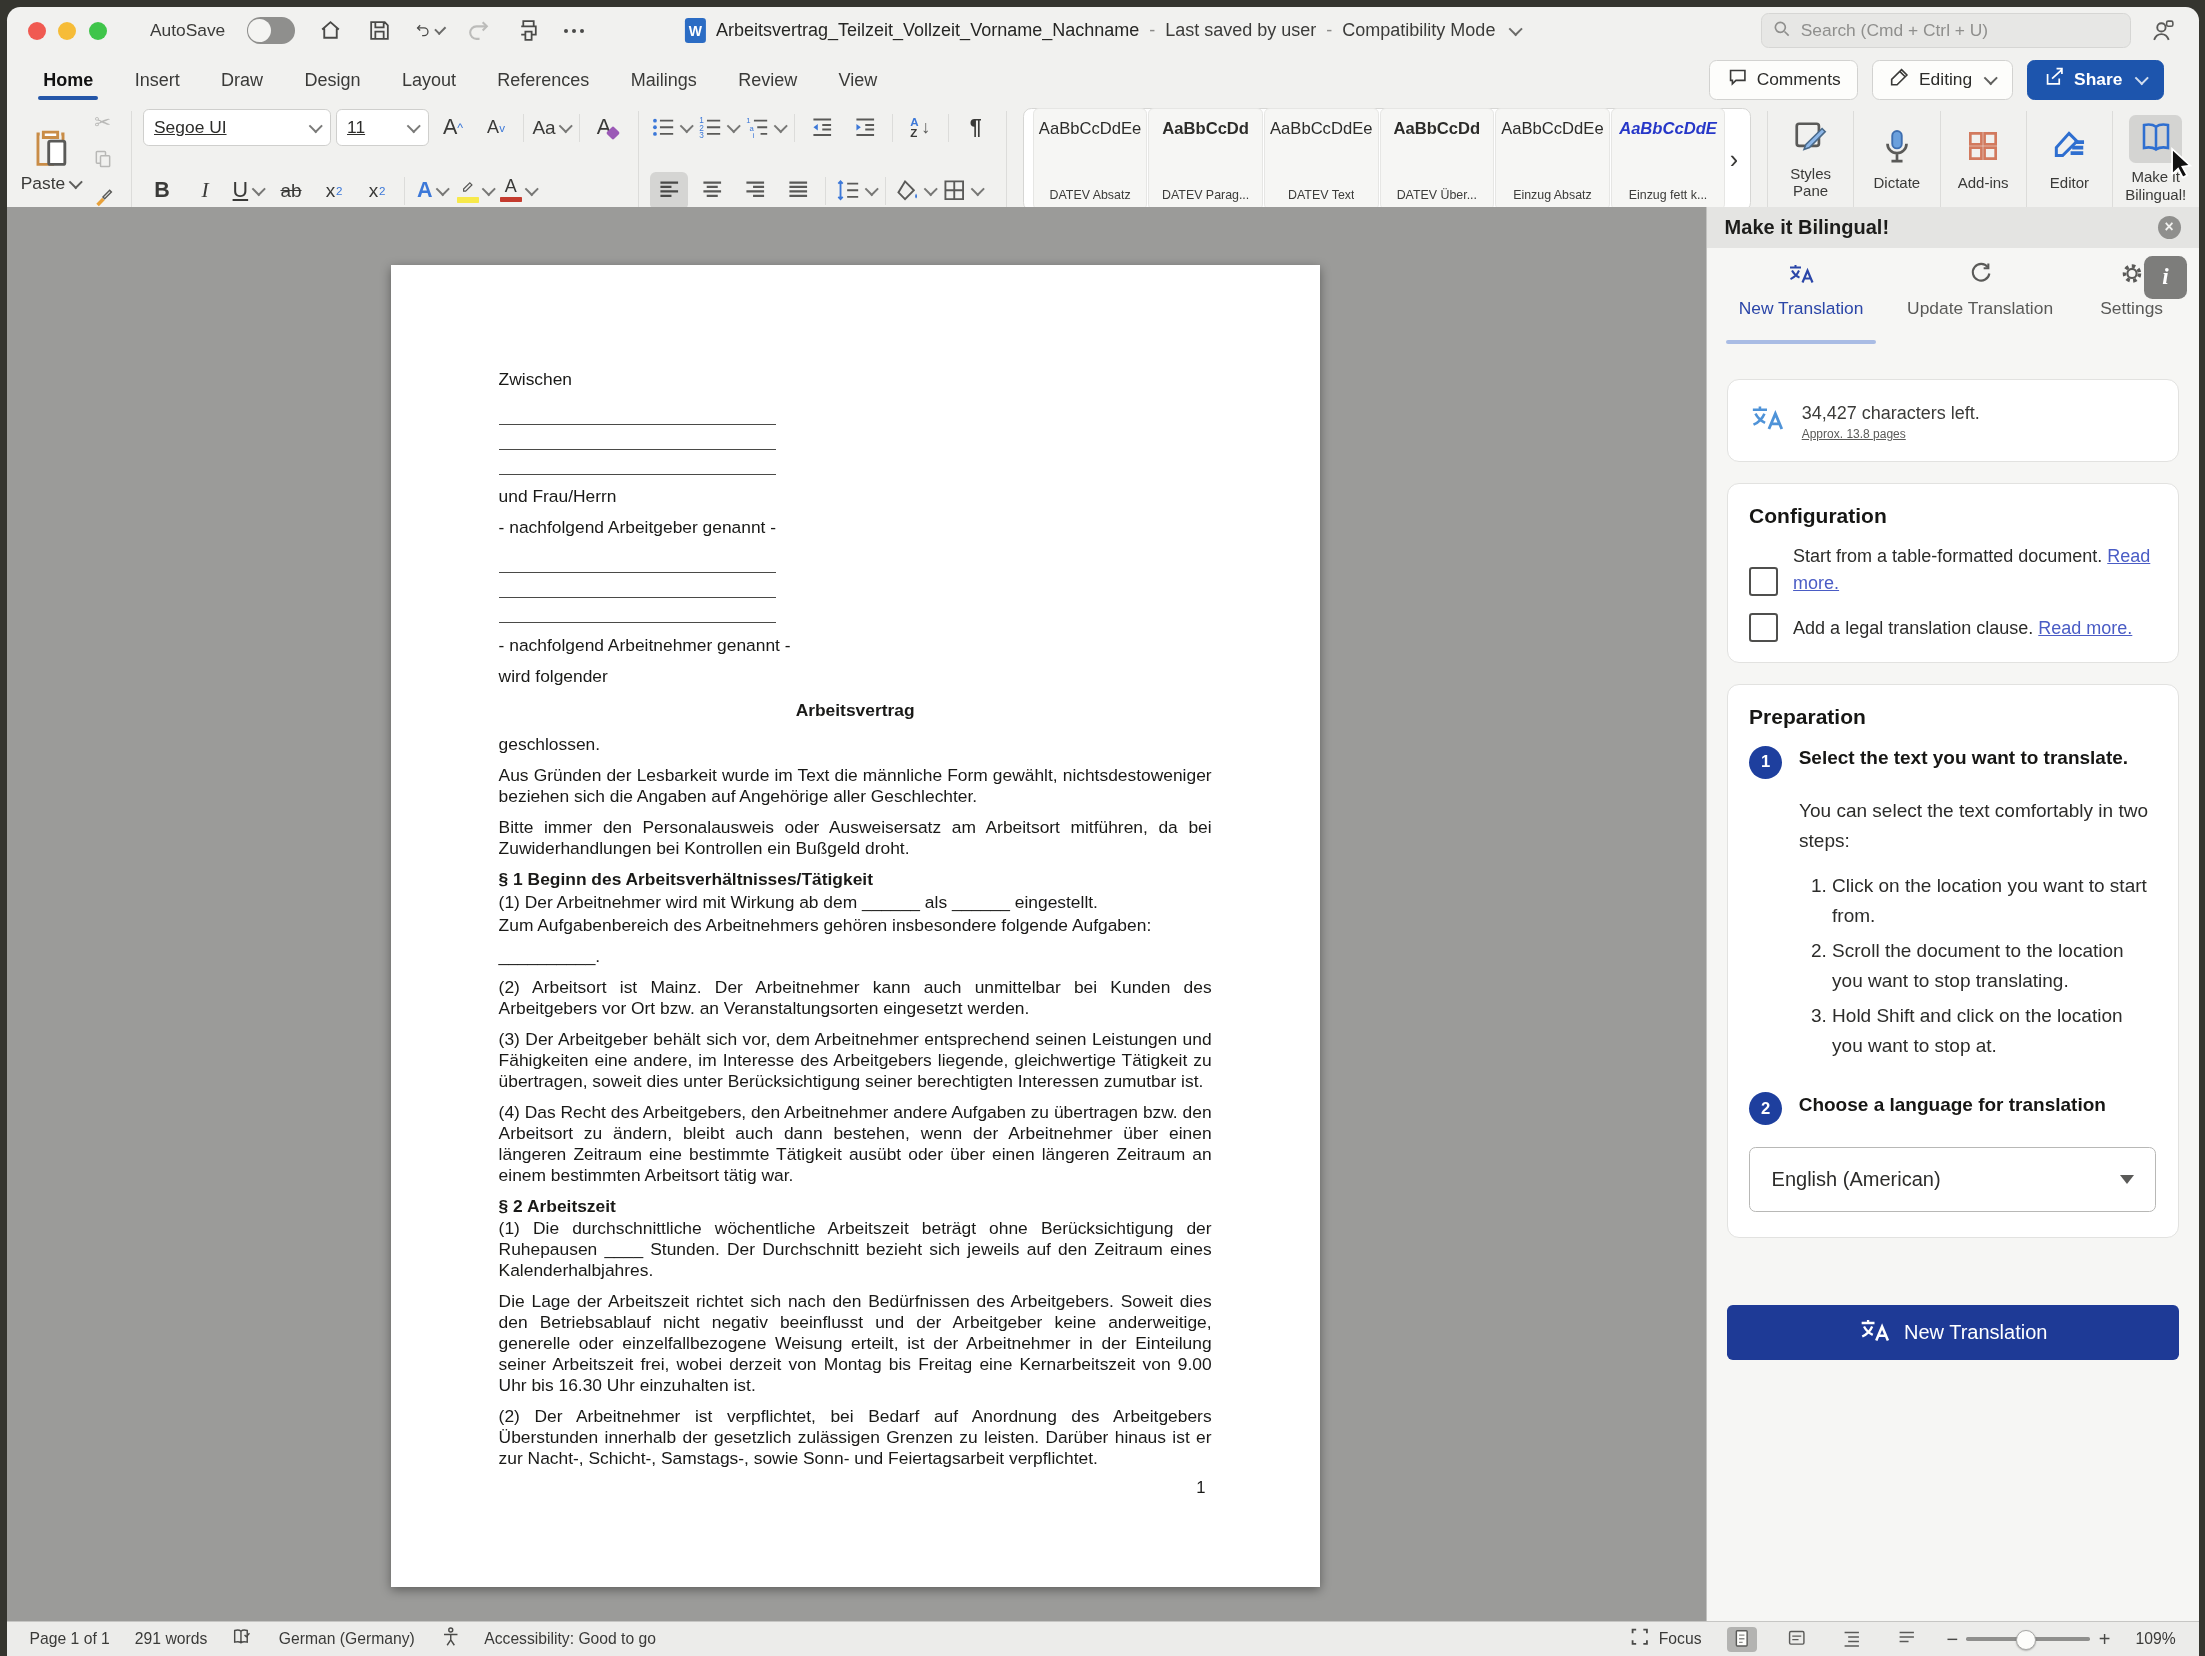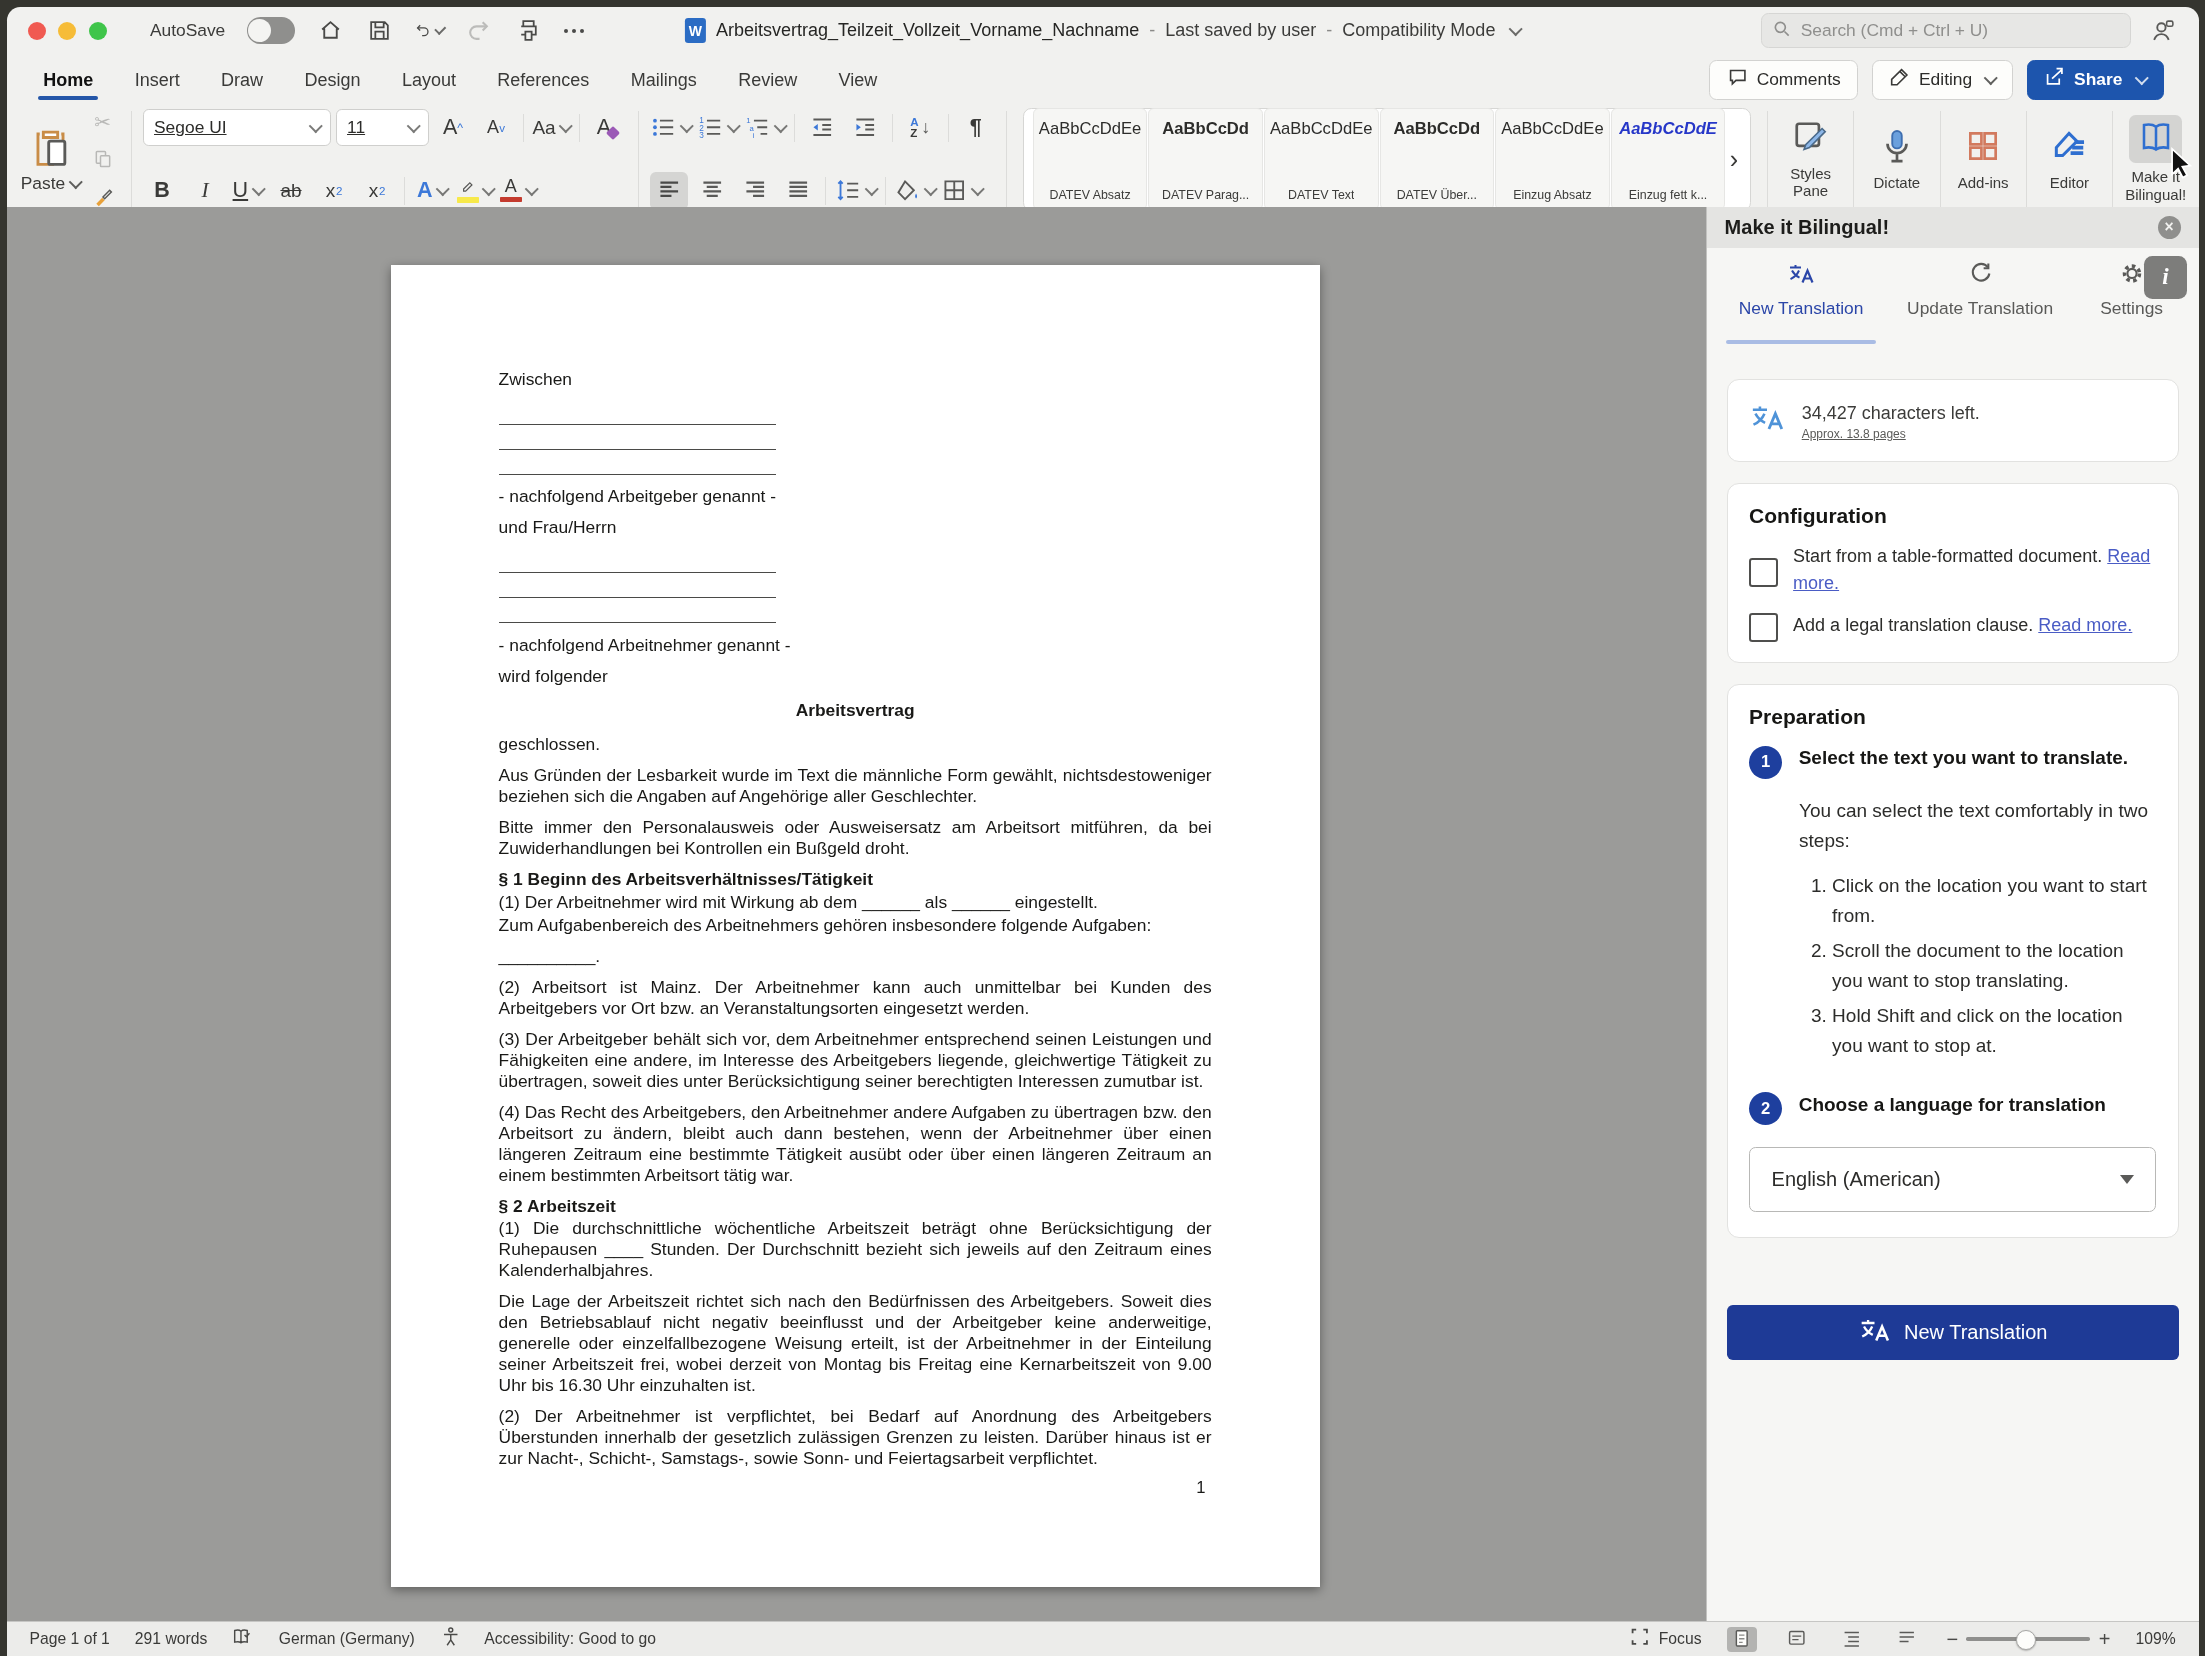--- a/index.html
+++ b/index.html
@@ -98,21 +98,21 @@
   .sb-tab.active{color:#2b46a8;font-weight:500;}
   .sb-tab.active::after{content:"";position:absolute;left:8%;right:8%;bottom:0;height:4.1px;background:#a9bce4;border-radius:2.5px;}
   .sb-info{position:absolute;top:8.3px;right:11.6px;width:43px;height:43px;background:#7d7d7b;border-radius:8.3px;color:#fff;display:flex;align-items:center;justify-content:center;font-family:"Liberation Serif",serif;font-style:italic;font-weight:bold;font-size:23px;}
   .sb-body{flex:1;padding:35px 20px 0;display:flex;flex-direction:column;gap:21.5px;overflow:hidden;}
   .card{background:#fff;border:0.8px solid #e2e2e0;border-radius:12px;padding:20px 21.5px;}
   .quota{display:flex;gap:16.6px;align-items:flex-start;}
   .quota svg{width:36px;height:33px;flex:none;margin-top:1.7px;}
   .quota .q1{font-size:18px;color:#3c3c3a;line-height:1.45;}
   .quota .q2{font-size:12px;color:#5a5a58;text-decoration:underline;}
   .card h3{margin:0 0 15px;font-size:21px;color:#161614;}
-  .optrow{display:flex;gap:15px;margin-top:11.6px;align-items:center;}
+  .optrow{display:flex;gap:15px;margin-top:11.6px;align-items:flex-end;}
   .cbx{width:25px;height:25px;border:2.2px solid #4f4f4d;border-radius:3.3px;flex:none;margin-top:5px;background:#fff;}
   .opttext{font-size:18px;line-height:26.5px;color:#2c2c2a;}
   .link{color:#4a5cc5;text-decoration:underline;}
   .steprow{display:flex;gap:16.6px;margin-top:13.3px;align-items:flex-start;}
   .stepnum{width:33px;height:33px;border-radius:50%;background:#1e3f9e;color:#fff;font-size:16.6px;font-weight:bold;display:flex;align-items:center;justify-content:center;flex:none;margin-top:1.7px;}
   .steptitle{font-size:19px;font-weight:bold;color:#161614;line-height:28px;}
   .stepbody{font-size:19px;color:#2c2c2a;line-height:30px;margin:16.6px 0 0 50px;}
   .stepbody ol{margin:15px 0 0;padding-left:33px;}
   .stepbody li{margin-bottom:5px;}
   .select{margin:21.5px 0 5px;height:63px;background:#fff;border:1.2px solid #b8b8b6;border-radius:6.6px;display:flex;align-items:center;padding:0 21.5px;font-size:20px;color:#2c2c2a;}
@@ -519,22 +519,22 @@
   <div class="main">
     <div class="canvas">
       <div class="page">
         <div class="doc">
           <p class="nj">Zwischen</p>
           <div class="blanks">
             <div class="bl"></div>
             <div class="bl"></div>
             <div class="bl"></div>
           </div>
+          <p class="nj">und Frau/Herrn</p>
           <p class="nj">- nachfolgend Arbeitgeber genannt -</p>
-          <p class="nj">und Frau/Herrn</p>
           <div class="blanks">
             <div class="bl"></div>
             <div class="bl"></div>
             <div class="bl"></div>
           </div>
           <p class="nj">- nachfolgend Arbeitnehmer genannt -</p>
           <p class="nj">wird folgender</p>
           <p class="title">Arbeitsvertrag</p>
           <p class="nj">geschlossen.</p>
           <p>Aus Gründen der Lesbarkeit wurde im Text die männliche Form gewählt, nichtsdestoweniger beziehen sich die Angaben auf Angehörige aller Geschlechter.</p>

